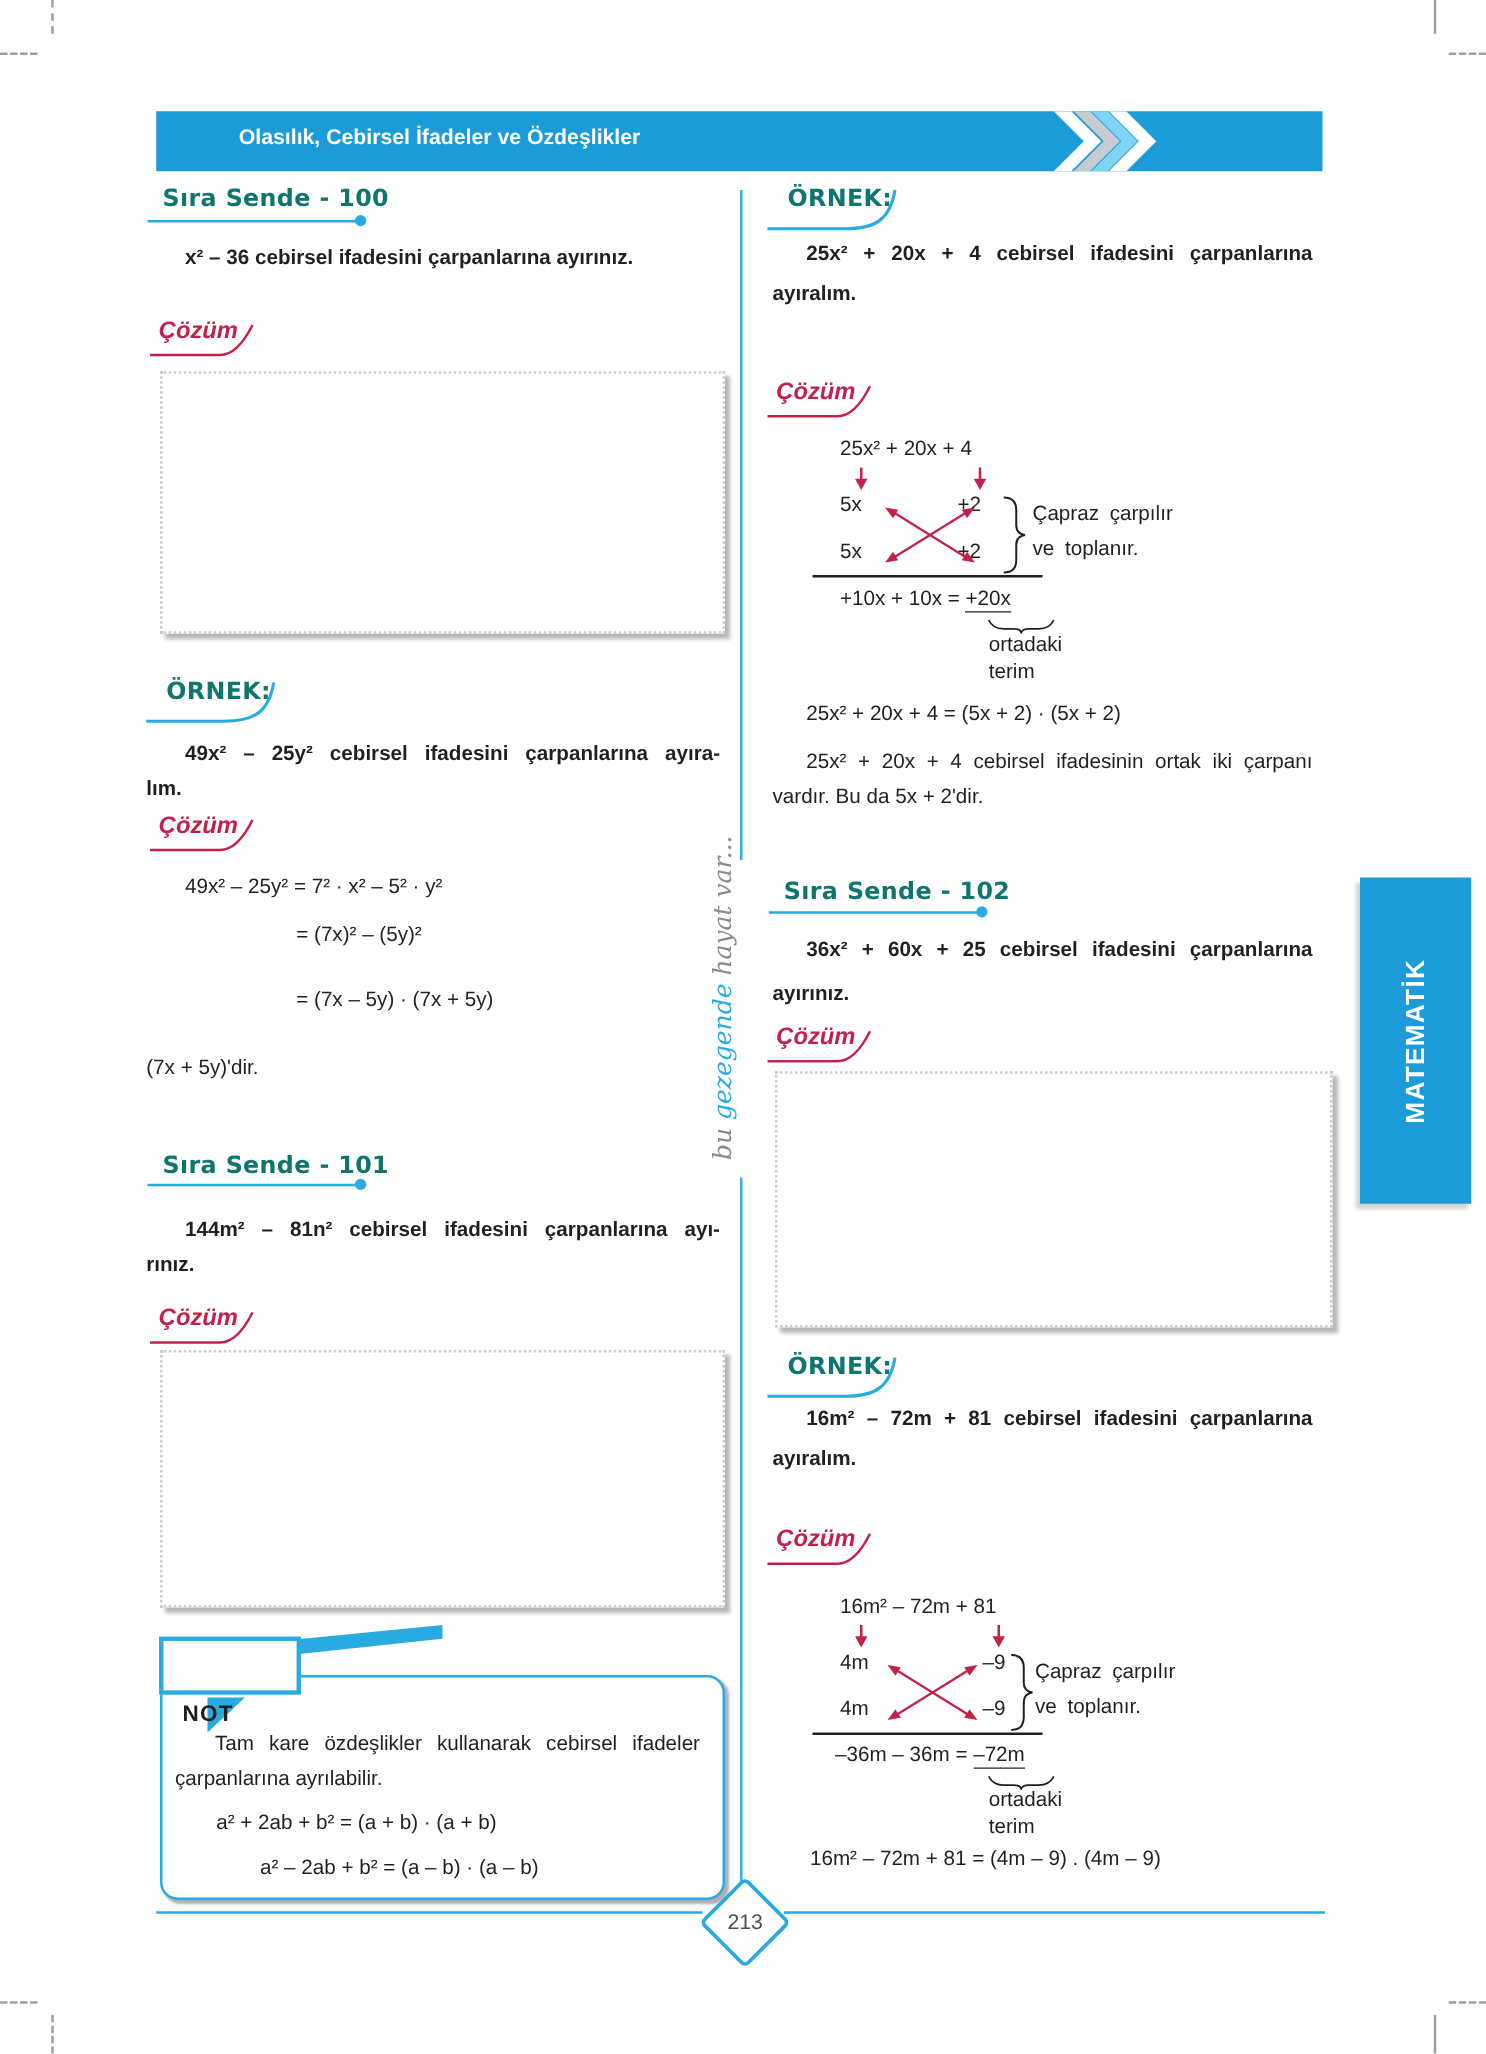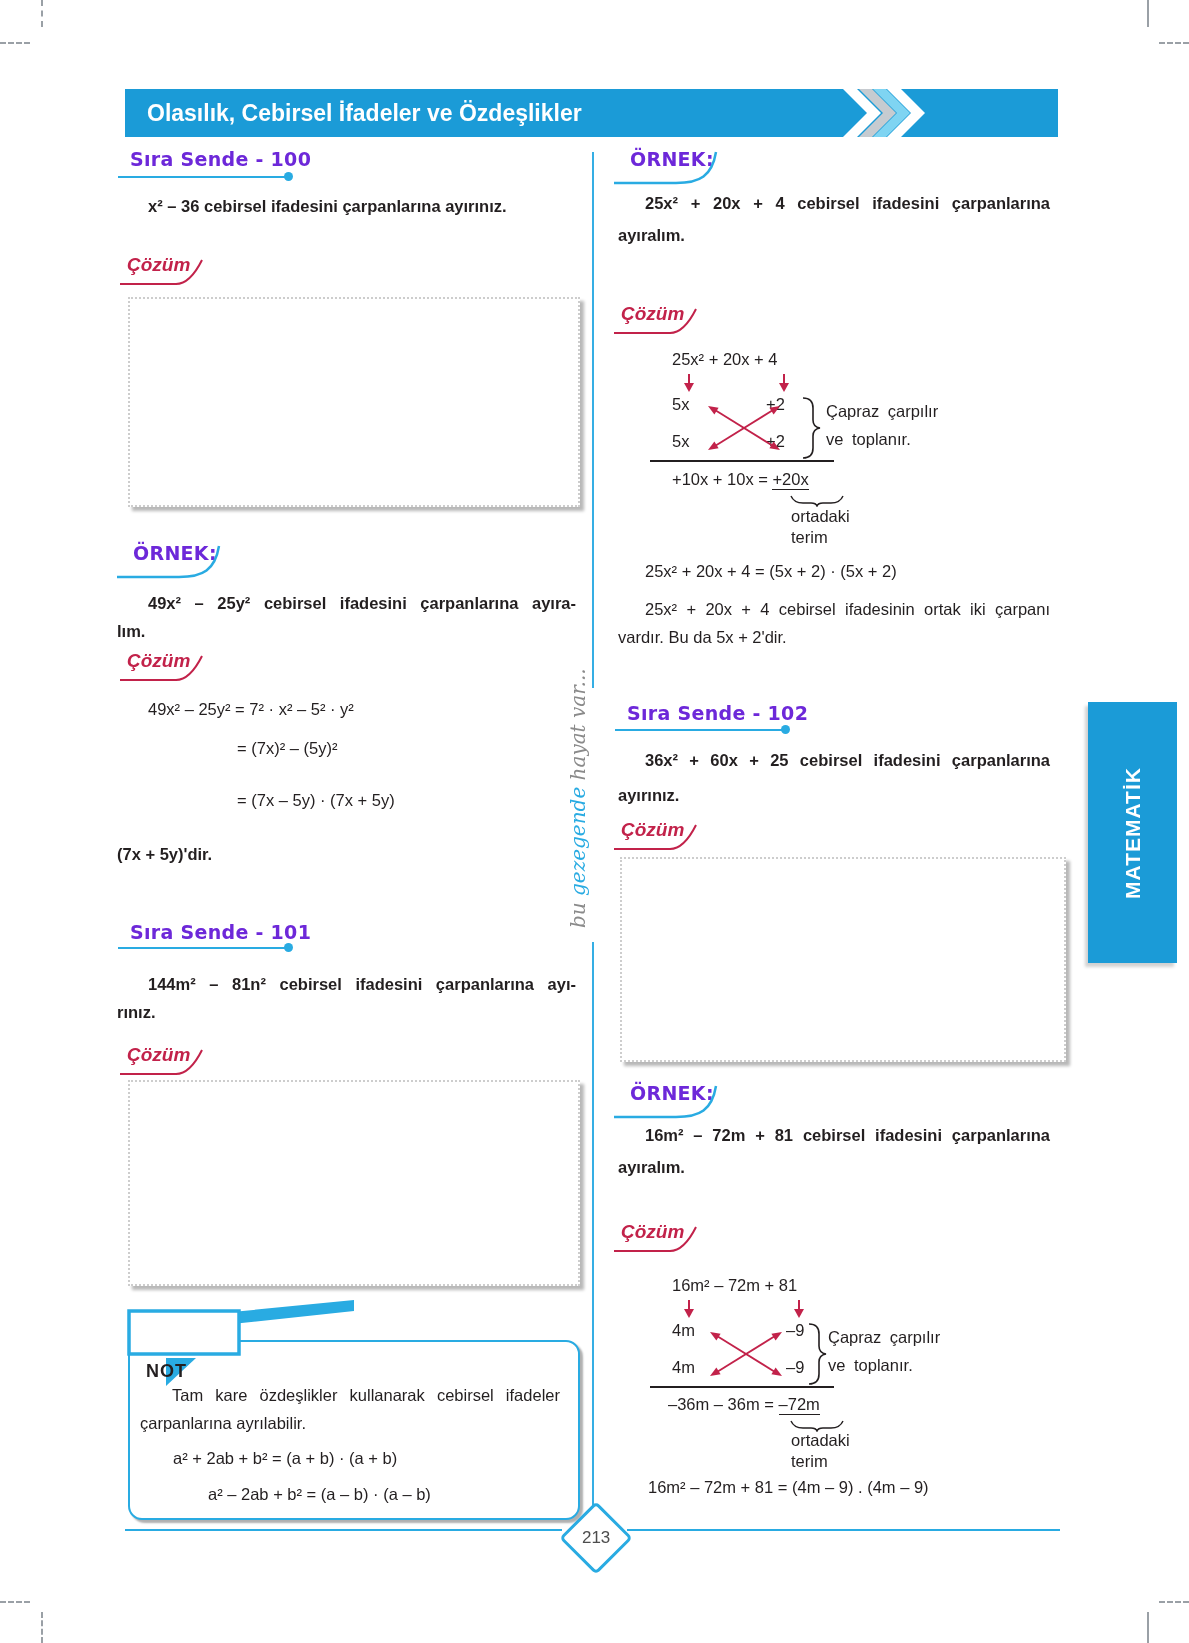--- a/index.html
+++ b/index.html
@@ -3,32 +3,32 @@
 <meta charset="utf-8">
 <style>
   html,body{margin:0;padding:0;background:#fff;}
   .page{position:relative;width:1189px;height:1643px;background:#fff;overflow:hidden;
         font-family:"Liberation Sans",sans-serif;color:#231F20;}
   .abs{position:absolute;}
   .math{font-size:16.5px;white-space:nowrap;}
   .mathb{font-size:16.5px;font-weight:bold;white-space:nowrap;}
   .jline{text-align:justify;text-align-last:justify;white-space:normal;}
   .subhead{font-family:"DejaVu Sans",sans-serif;font-weight:bold;font-size:19px;
-           color:#6d28d9;letter-spacing:.3px;white-space:nowrap;}
+           color:#0f766e;letter-spacing:.3px;white-space:nowrap;}
   .cozum-label{font-family:Liberation Sans, sans-serif;font-weight:bold;font-style:italic;
            font-size:19px;color:#C2224A;white-space:nowrap;}
   .sbox{border:2px dotted #cdcdcd;background:#fff;box-shadow:4px 4px 3px #b8b8b8;}
   .uline{height:2px;background:#29ABE2;}
   .dot{width:9px;height:9px;border-radius:50%;background:#29ABE2;}
   .crop{border-color:#9aa0a6 !important;}
   .note-line{font-size:16.5px;white-space:nowrap;word-spacing:4px;}
   .sum-underlined{border-bottom:1.6px solid #231F20;padding-bottom:1px;}
   .header-bar{background:#1B9BD7;}
-  .header-title{font-family:"Liberation Sans",sans-serif;font-weight:bold;font-size:23px;
-           color:#fff;white-space:nowrap;}
+  .header-title{font-family:"Liberation Sans",sans-serif;font-weight:bold;font-size:17px;
+           color:#fff;white-space:nowrap;margin-left:44px;}
   .side-tab{background:#1B9BD7;box-shadow:-3px 4px 3px rgba(0,0,0,.18);}
   .side-tab-label{position:absolute;left:50%;top:50%;transform:translate(-50%,-50%) rotate(-90deg);
            color:#fff;font-weight:bold;font-size:21px;letter-spacing:1px;white-space:nowrap;
            font-family:"Liberation Sans",sans-serif;}
   .watermark{font-family:"DejaVu Serif",serif;font-style:italic;font-size:20px;white-space:nowrap;
            transform:rotate(-90deg);transform-origin:0 0;color:#8a8a8a;}
   .wm-blue{color:#29ABE2;}
   .divider{width:2px;background:#35AEE4;}
   .footer-line{height:2px;background:#29ABE2;}
   .diamond{width:46px;height:46px;transform:rotate(45deg);border:3px solid #29ABE2;
@@ -97,21 +97,21 @@
 
   <div class="abs" style="left:118px;top:650px;width:100px;height:36px;">
     <div class="abs cozum-label" style="left:9px;top:0;">Çözüm</div>
     <svg class="abs" style="left:0;top:2px;" width="92" height="32" viewBox="0 0 92 32">
       <path d="M2,28 L58,28 Q72,28 84,4" fill="none" stroke="#C2224A" stroke-width="2"></path>
     </svg>
   </div>
   <div class="abs math" style="left:148px;top:700px;">49x² – 25y² = 7² · x² – 5² · y²</div>
   <div class="abs math" style="left:237px;top:739px;">= (7x)² – (5y)²</div>
   <div class="abs math" style="left:237px;top:778px;margin-top:13px;">= (7x – 5y) · (7x + 5y)</div>
-  <div class="abs math" style="left:117px;top:845px;font-weight:bold;">(7x + 5y)'dir.</div>
+  <div class="abs math" style="left:117px;top:845px;">(7x + 5y)'dir.</div>
 
   <div class="abs subhead" style="left:130px;top:921px;">Sıra Sende - 101</div>
   <div class="abs uline" style="left:118px;top:947px;width:172px;"></div>
   <div class="abs dot" style="left:284px;top:943px;"></div>
   <div class="abs mathb jline" style="left:148px;top:975px;width:428px;">144m² – 81n² cebirsel ifadesini çarpanlarına ayı-</div>
   <div class="abs mathb" style="left:117px;top:1003px;">rınız.</div>
 
   <div class="abs" style="left:118px;top:1044px;width:100px;height:36px;">
     <div class="abs cozum-label" style="left:9px;top:0;">Çözüm</div>
     <svg class="abs" style="left:0;top:2px;" width="92" height="32" viewBox="0 0 92 32">

